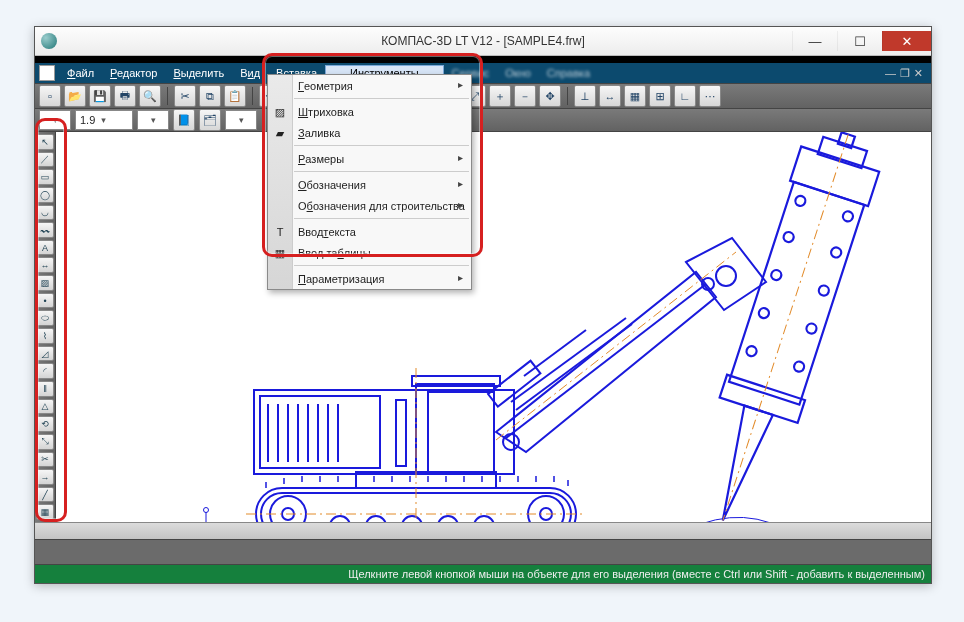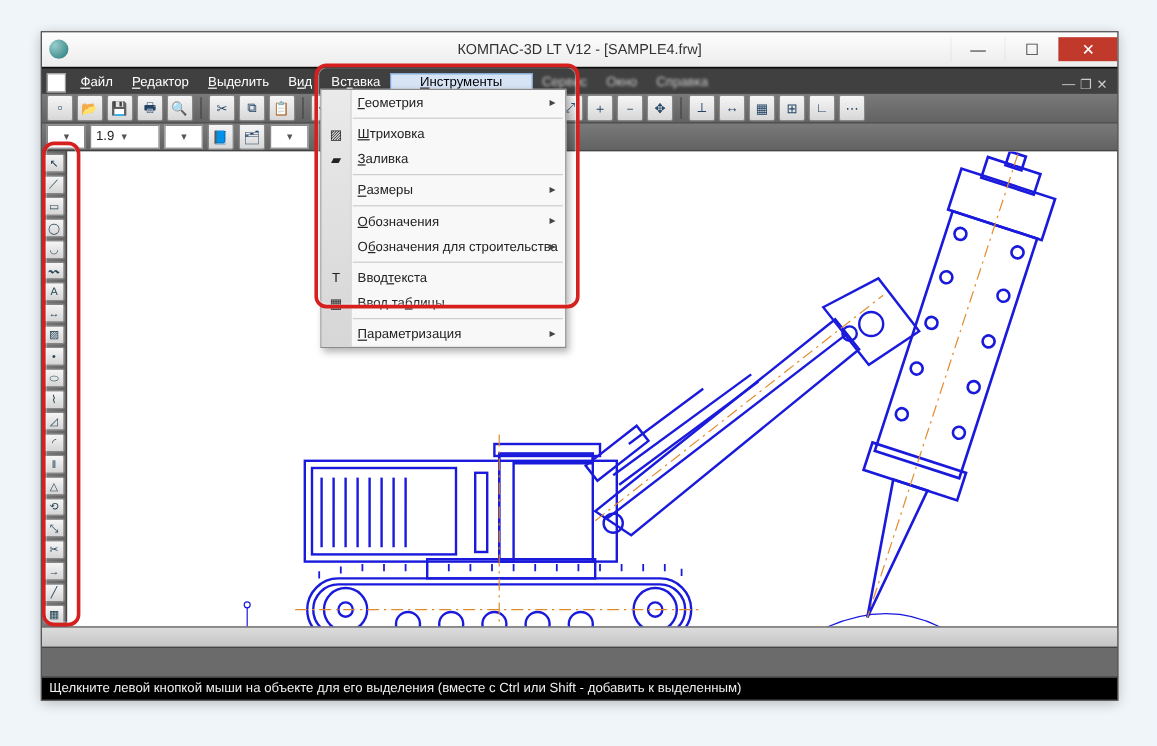--- a/index.html
+++ b/index.html
@@ -58,28 +58,28 @@
     margin: 0 0 0 0;
     display:flex; align-items:center; justify-content:center;
     font-size: 13px; color:#333;
     border-left: 1px solid rgba(0,0,0,0.05);
   }
   .win-btn.close { background: #c0392b; color:#fff; width:48px; }
 
   
   .menubar {
     height: 20px;
-    background: #404040;
+    background: #0c4a6e;
     color: #fff;
     display: flex;
-    align-items: flex-end;
+    align-items: center;
     padding: 0 4px;
     gap: 0;
     position: relative;
-    border-top: 1px solid #000000;
+    border-top: 7px solid #000000;
     border-bottom: 1px solid #444;
   }
   .menubar .mi {
     padding: 2px 8px;
     cursor: default;
   }
   .menubar .mi u { text-decoration: underline; }
   .menubar .mi.highlight {
     background: #d6e4f6;
     color: #000;
@@ -199,26 +199,27 @@
     border: 3px solid #d62020;
     border-radius: 10px;
     pointer-events:none;
     box-shadow: 0 0 0 1px rgba(255,255,255,0.4) inset;
     z-index: 100;
   }
 
   
   .statusbar {
     height: 18px;
-    background: #000000;
+    background: #15803d;
     border-top:1px solid #444;
     color:#eee;
     font-size: 11px;
     display:flex; align-items:center;
     padding: 0 6px;
+    justify-content: flex-end;
   }
   .gap-bar {
     height: 24px;
     background: #6b6b6b;
     border-top:1px solid #444;
   }
 </style>
 </head>
 <body>
 

